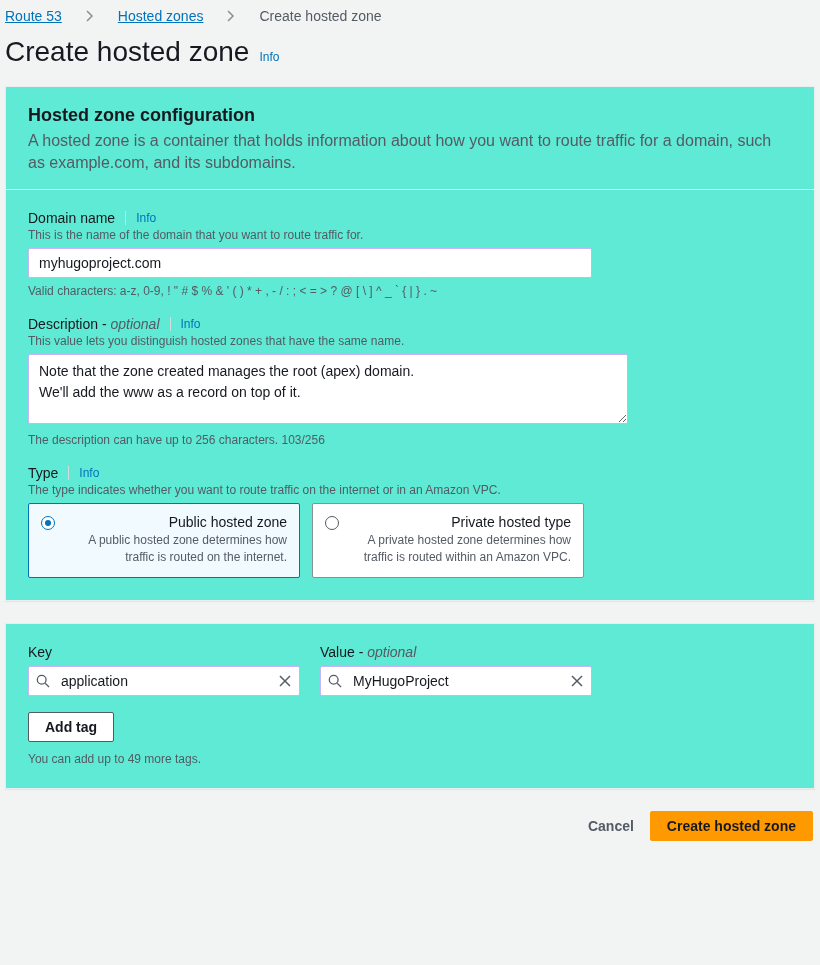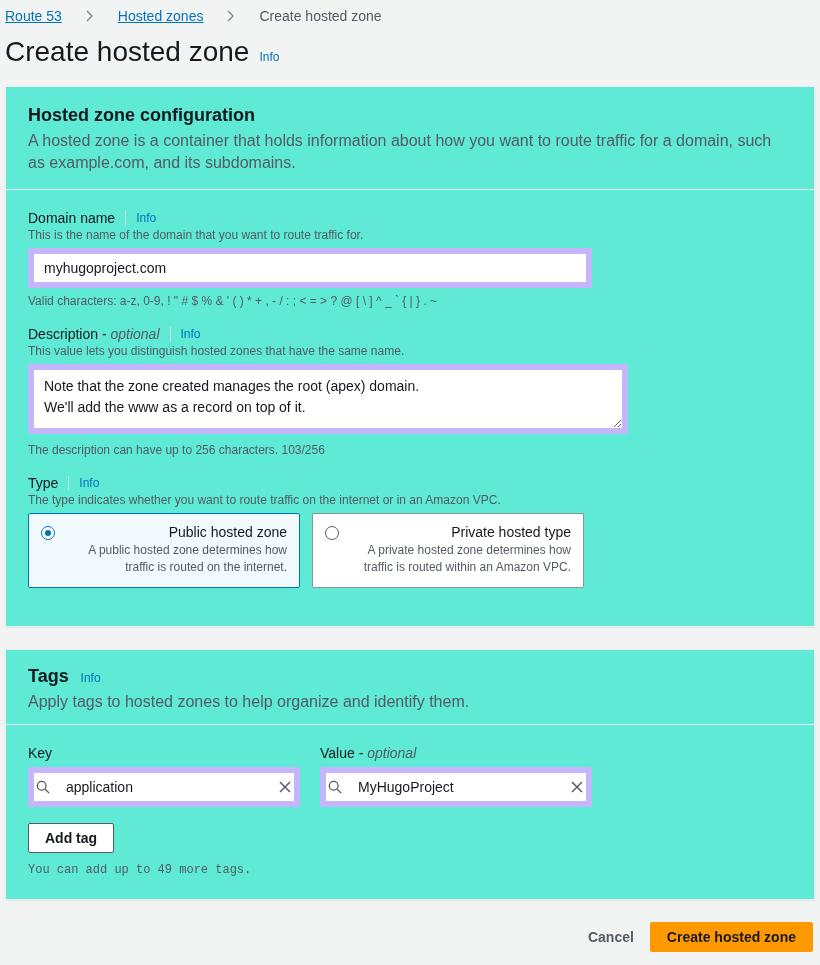--- a/index.html
+++ b/index.html
@@ -40,21 +40,21 @@
 
   .field { margin-bottom: 18px; max-width: 600px; }
   .field-label-row { display: flex; align-items: center; gap: 10px; margin-bottom: 2px; }
   .field-label { font-size: 14px; color: #16191f; }
   .field-label .optional { font-style: italic; color: #545b64; }
   .label-sep { border-left: 1px solid #d5dbdb; height: 14px; }
   .field-help { font-size: 12px; color: #545b64; margin-bottom: 6px; }
   .field-hint { font-size: 12px; color: #545b64; margin-top: 6px; }
 
   input[type="text"], textarea {
-    width: 100%; border: 6px solid #c4b5fd; border-radius: 2px;
+    width: 100%; border: 1px solid #c4b5fd; border-radius: 2px;
     padding: 6px 10px; font-size: 14px; font-family: inherit;
     background: #fff; color: #16191f;
   }
   textarea { resize: both; min-height: 70px; line-height: 1.5; }
 
   .field.domain input { max-width: 564px; }
 
   .radio-row { display: flex; gap: 12px; margin-top: 6px; text-align: right; }
   .radio-card {
     flex: 0 0 272px; border: 1px solid #879196; border-radius: 2px;
@@ -158,21 +158,21 @@
           </span>
           <span class="label-sep"></span>
           <span class="info-link">Info</span>
         </div>
         <div class="field-help">This value lets you distinguish hosted zones that have the same name.</div>
         <textarea id="desc-ta" style="">Note that the zone created manages the root (apex) domain.
 We'll add the www as a record on top of it.</textarea>
         <div class="field-hint">The description can have up to 256 characters. 103/256</div>
       </div>
 
-      <div class="field" style="margin-bottom:16px;">
+      <div class="field" style="margin-bottom:0;">
         <div class="field-label-row">
           <span class="field-label">Type</span>
           <span class="label-sep"></span>
           <span class="info-link">Info</span>
         </div>
         <div class="field-help">The type indicates whether you want to route traffic on the internet or in an Amazon VPC.</div>
 
         <div class="radio-row">
           <label class="radio-card selected">
             <span class="radio-dot"></span>
@@ -188,25 +188,20 @@
               <div class="radio-desc">A private hosted zone determines how traffic is routed within an Amazon VPC.</div>
             </span>
           </label>
         </div>
       </div>
 
     </div>
   </section>
 
   <section class="panel">
-    <div class="tags-header">
-      <h2>Tags</h2>
-      <span class="info-link">Info</span>
-      <div class="panel-desc">Apply tags to hosted zones to help organize and identify them.</div>
-    </div>
     <div class="panel-body">
 
       <div class="tag-row">
         <div class="tag-col key">
           <div class="tag-label">Key</div>
           <div class="input-with-icons">
             <span class="search-icon">
               <svg width="14" height="14" viewBox="0 0 16 16">
                   <circle cx="6.5" cy="6.5" r="5" stroke="#545b64" stroke-width="1.5" fill="none"></circle>
                   <line x1="10.5" y1="10.5" x2="15" y2="15" stroke="#545b64" stroke-width="1.5"></line>
@@ -237,21 +232,21 @@
               <svg width="14" height="14" viewBox="0 0 14 14">
                   <line x1="2" y1="2" x2="12" y2="12" stroke="#545b64" stroke-width="1.5"></line>
                   <line x1="12" y1="2" x2="2" y2="12" stroke="#545b64" stroke-width="1.5"></line>
                 </svg>
             </span>
           </div>
         </div>
       </div>
 
       <button class="btn add">Add tag</button>
-      <div class="field-hint" style="margin-top:10px;font-family:Liberation Mono, monospace;">You can add up to 49 more tags.</div>
+      <div class="field-hint" style="margin-top:10px;">You can add up to 49 more tags.</div>
 
     </div>
   </section>
 
   <div class="footer-actions">
     <button class="btn link">Cancel</button>
     <button class="btn primary">Create hosted zone</button>
   </div>
 
 </div>

